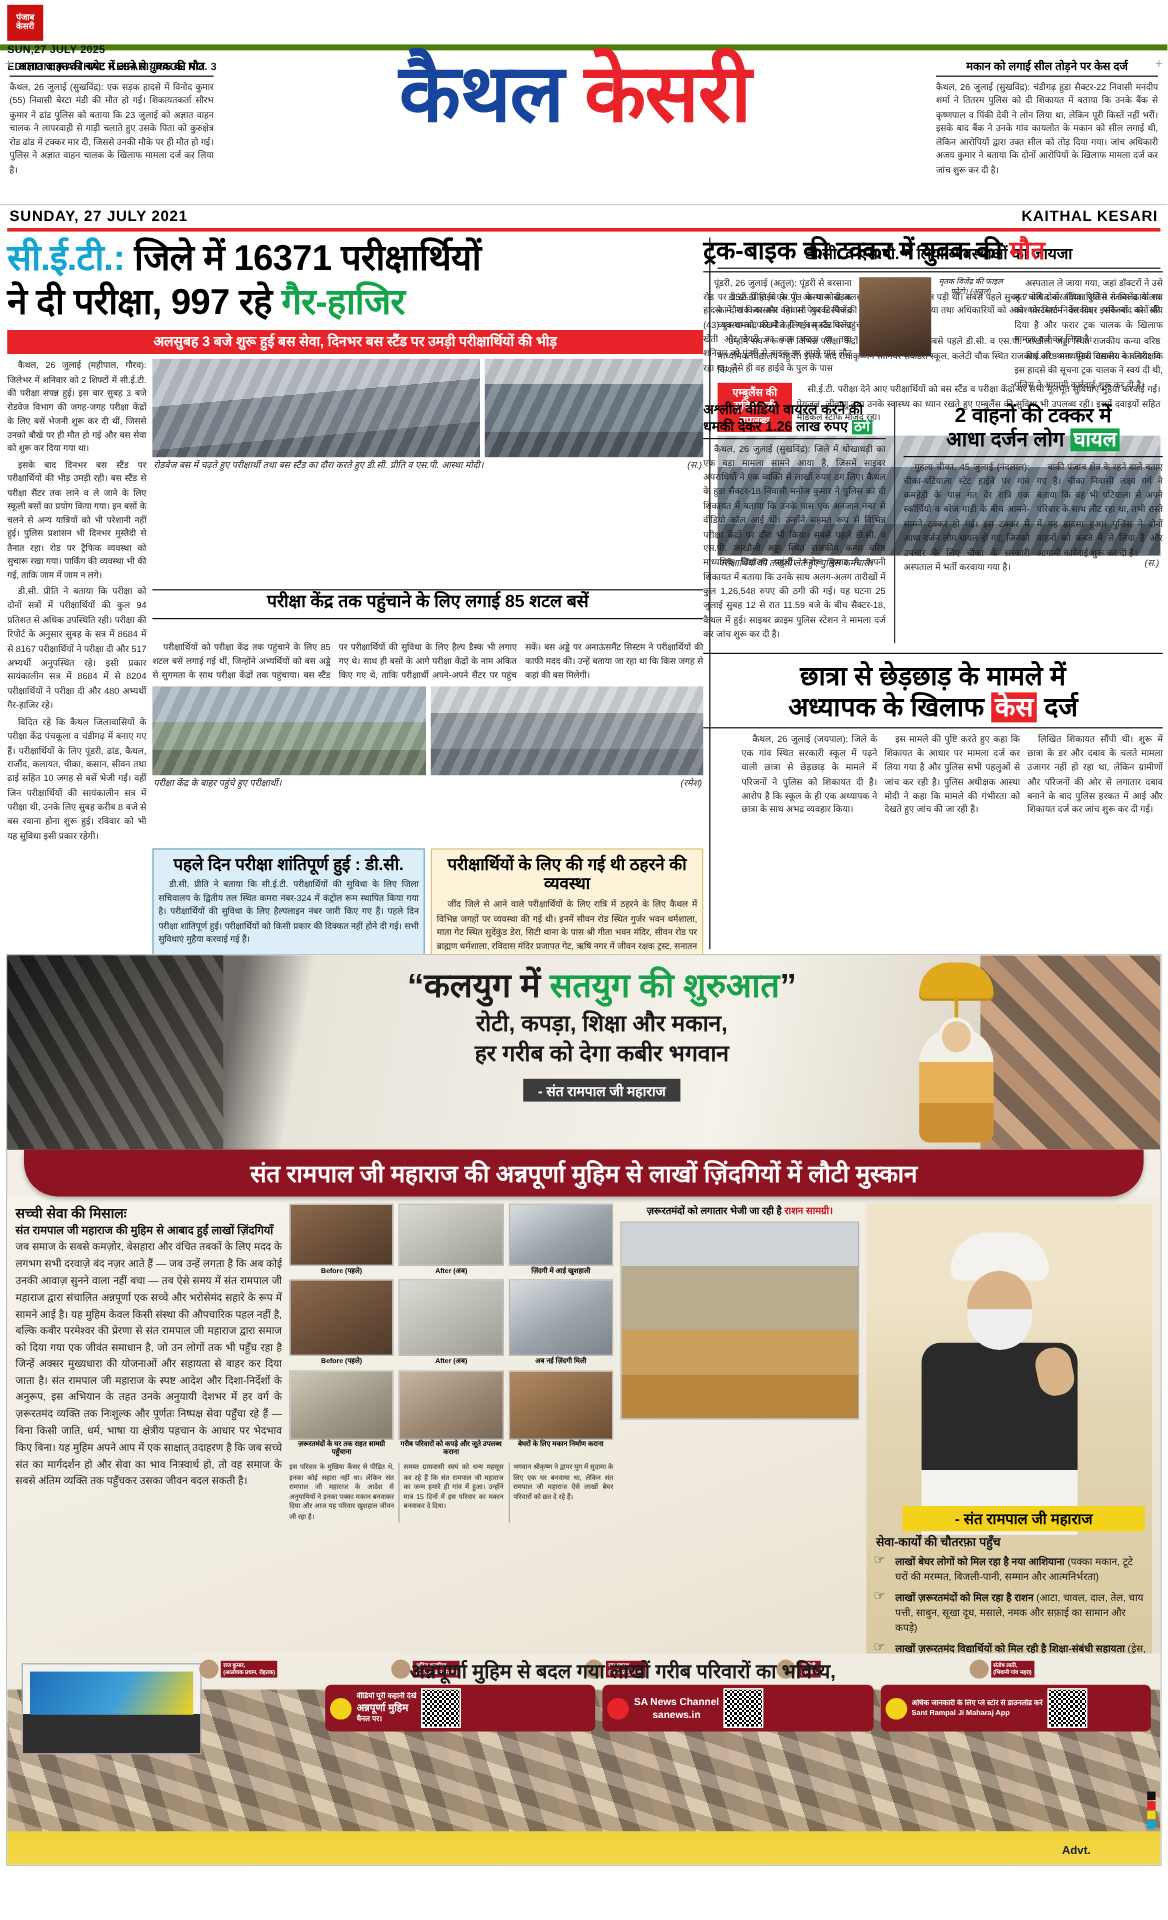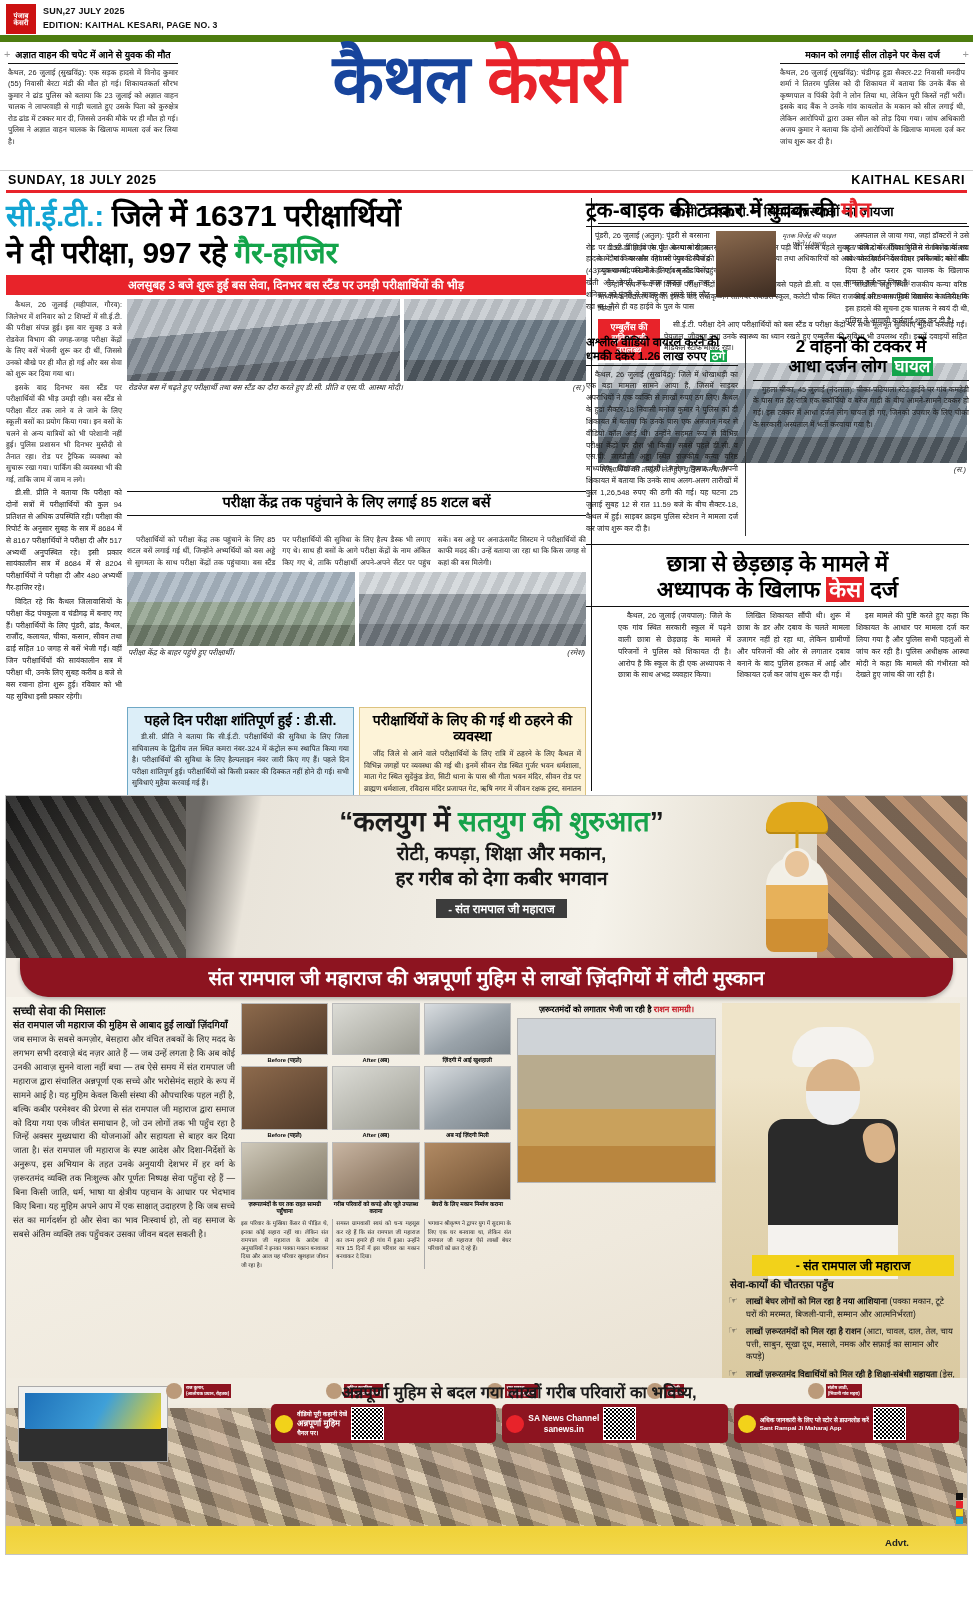--- a/index.html
+++ b/index.html
@@ -6,21 +6,21 @@
   body {
     width: 973px; height: 1600px;
     background: #ffffff;
     font-family: "Liberation Sans", sans-serif;
     overflow: hidden;
     position: relative;
   }
   .page { width: 973px; height: 1600px; position: relative; background:#fff; }
 
   
-  .topstrip { display:flex; align-items:flex-start; padding:4px 6px 3px 6px; border-bottom:7px solid #4d7c0f; height:42px;}
+  .topstrip { display:flex; align-items:flex-start; padding:4px 6px 3px 6px; border-bottom:5px solid #4d7c0f; height:42px;flex-direction:column;}
   .pk-logo { width:30px; height:30px; background:#cc1111; color:#fff; display:flex; flex-direction:column;
              align-items:center; justify-content:center; font-size:7px; font-weight:bold; line-height:1.05; margin-right:7px; flex:0 0 auto;}
   .topmeta { font-size:9px; line-height:1.5; font-weight:bold; letter-spacing:.2px; color:#111; padding-top:1px;}
   .topmeta .l2 { font-weight:bold; font-size:8.7px; }
 
   
   .masthead { display:flex; align-items:flex-start; padding:3px 8px 0 8px; height:128px; position:relative;}
   .mh-col { width:170px; flex:0 0 170px; padding-top:4px; }
   .mh-col.right { width:185px; flex:0 0 185px; }
   .mh-head { font-size:9.4px; font-weight:bold; text-align:center; border-bottom:1.4px solid #111; padding-bottom:2px; margin-bottom:3px; line-height:1.25;}
@@ -231,21 +231,21 @@
       </div>
     </div>
 
     <div class="mh-col right">
       <div class="mh-head">मकान को लगाई सील तोड़ने पर केस दर्ज</div>
       <div class="mh-body">कैथल, 26 जुलाई (सुखविंद्र): चंडीगढ़ हुडा सैक्टर-22 निवासी मनदीप शर्मा ने तितरम पुलिस को दी शिकायत में बताया कि उनके बैंक से कृष्णपाल व पिंकी देवी ने लोन लिया था, लेकिन पूरी किस्तें नहीं भरीं। इसके बाद बैंक ने उनके गांव कायलोत के मकान को सील लगाई थी, लेकिन आरोपियों द्वारा उक्त सील को तोड़ दिया गया। जांच अधिकारी अजय कुमार ने बताया कि दोनों आरोपियों के खिलाफ मामला दर्ज कर जांच शुरू कर दी है।</div>
     </div>
   </div>
 
   <div class="datebar">
-    <span>SUNDAY, 18 JULY 2025</span>
+    <span>SUNDAY, 27 JULY 2021</span>
     <span>KAITHAL KESARI</span>
   </div>
   <div class="redrule"></div>
 
   <div class="newsbody">
 
     <div class="left-block">
 
       <div class="lead-h">
         <span class="cyan">सी.ई.टी.:</span><span> जिले में 16371 परीक्षार्थियों</span><br>
@@ -374,39 +374,42 @@
       <div class="vrule" style="flex:1;padding-left:7px;">
         <div class="rh-h" style="font-size:17px;">
           <span>2 वाहनों की टक्कर में</span><br>
           <span>आधा दर्जन लोग </span><span class="greenbg">घायल</span>
         </div>
         <div class="rule-b"></div>
         <div style="display:flex;gap:6px;">
           <div class="body-txt" style="flex:1;">
             <p>गुहला चीका, 45 जुलाई (नंदलाल): चीका-पटियाला स्टेट हाईवे पर गांव कमहेड़ी के पास गत देर रात्रि एक स्कॉर्पियो व बरेज गाड़ी के बीच आमने-सामने टक्कर हो गई। इस टक्कर में आधा दर्जन लोग घायल हो गए, जिनको उपचार के लिए चीका के सरकारी अस्पताल में भर्ती करवाया गया है।</p>
           </div>
+          <div class="body-txt" style="flex:1;">
+            <p>बाकी पंजाब क्षेत्र के रहने वाले बताए गए हैं। चीका निवासी लक्ष्य गर्ग ने बताया कि वह भी पटियाला से अपने परिवार के साथ लौट रहा था, तभी रास्ते में यह हादसा हुआ। पुलिस ने दोनों वाहनों को कब्जे में ले लिया है और आगामी कार्रवाई शुरू कर दी है।</p>
+          </div>
         </div>
       </div>
     </div>
 
     <div style="margin-top:8px;border-top:1.4px solid #111;padding-top:4px;">
       <div class="rh-h" style="font-size:22px;">
         <span>छात्रा से छेड़छाड़ के मामले में</span><br>
         <span>अध्यापक के खिलाफ </span><span class="redbg">केस</span><span> दर्ज</span>
       </div>
       <div class="rule-b"></div>
       <div style="display:flex;gap:6px;margin-left:32px;">
         <div class="body-txt" style="flex:1;">
           <p>कैथल, 26 जुलाई (जयपाल): जिले के एक गांव स्थित सरकारी स्कूल में पढ़ने वाली छात्रा से छेड़छाड़ के मामले में परिजनों ने पुलिस को शिकायत दी है। आरोप है कि स्कूल के ही एक अध्यापक ने छात्रा के साथ अभद्र व्यवहार किया।</p>
         </div>
         <div class="body-txt" style="flex:1;">
+          <p>इस मामले की पुष्टि करते हुए कहा कि शिकायत के आधार पर मामला दर्ज कर लिया गया है और पुलिस सभी पहलुओं से जांच कर रही है। पुलिस अधीक्षक आस्था मोदी ने कहा कि मामले की गंभीरता को देखते हुए जांच की जा रही है।</p>
+        </div>
+        <div class="body-txt" style="flex:1;">
           <p>लिखित शिकायत सौंपी थी। शुरू में छात्रा के डर और दबाव के चलते मामला उजागर नहीं हो रहा था, लेकिन ग्रामीणों और परिजनों की ओर से लगातार दबाव बनाने के बाद पुलिस हरकत में आई और शिकायत दर्ज कर जांच शुरू कर दी गई।</p>
-        </div>
-        <div class="body-txt" style="flex:1;">
-          <p>इस मामले की पुष्टि करते हुए कहा कि शिकायत के आधार पर मामला दर्ज कर लिया गया है और पुलिस सभी पहलुओं से जांच कर रही है। पुलिस अधीक्षक आस्था मोदी ने कहा कि मामले की गंभीरता को देखते हुए जांच की जा रही है।</p>
         </div>
       </div>
     </div>
   </div>
 
   <div class="advert">
 
     <div class="ad-hero">
       <div class="hexwrap"></div>
       <div class="rightcollage"></div>

